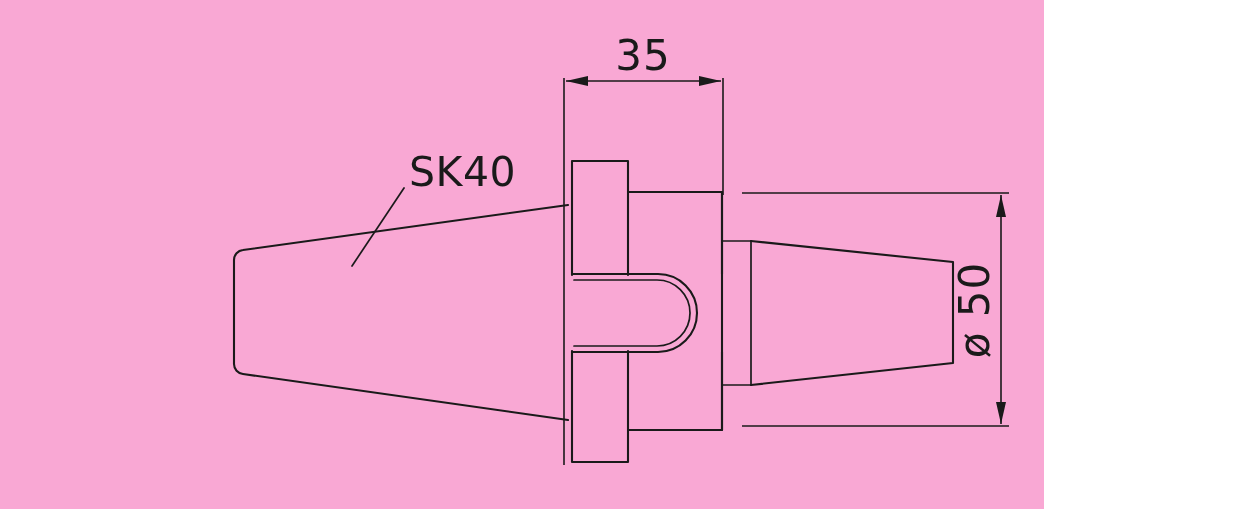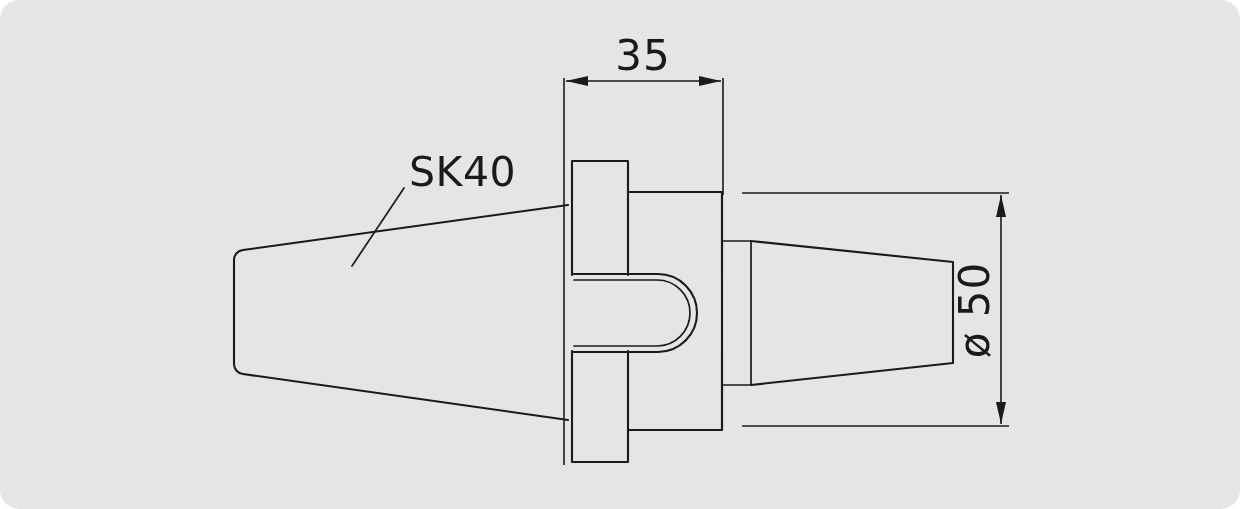--- a/index.html
+++ b/index.html
@@ -9,24 +9,23 @@
     background: #ffffff;
   }
   body {
     width: 1240px;
     height: 509px;
     overflow: hidden;
     font-family: "DejaVu Sans", "Liberation Sans", sans-serif;
   }
   #drawing-root {
     position: relative;
-    width: 1240px;
+    width: 1044px;
     height: 509px;
-    background: #e5e5e5;
-    border-radius: 19px;
+    background: #f9a8d4;
   }
   svg#technical-drawing {
     display: block;
     width: 1240px;
     height: 509px;
   }
   .outline {
     fill: none;
     stroke: #1a1a1a;
     stroke-width: 2.1;

